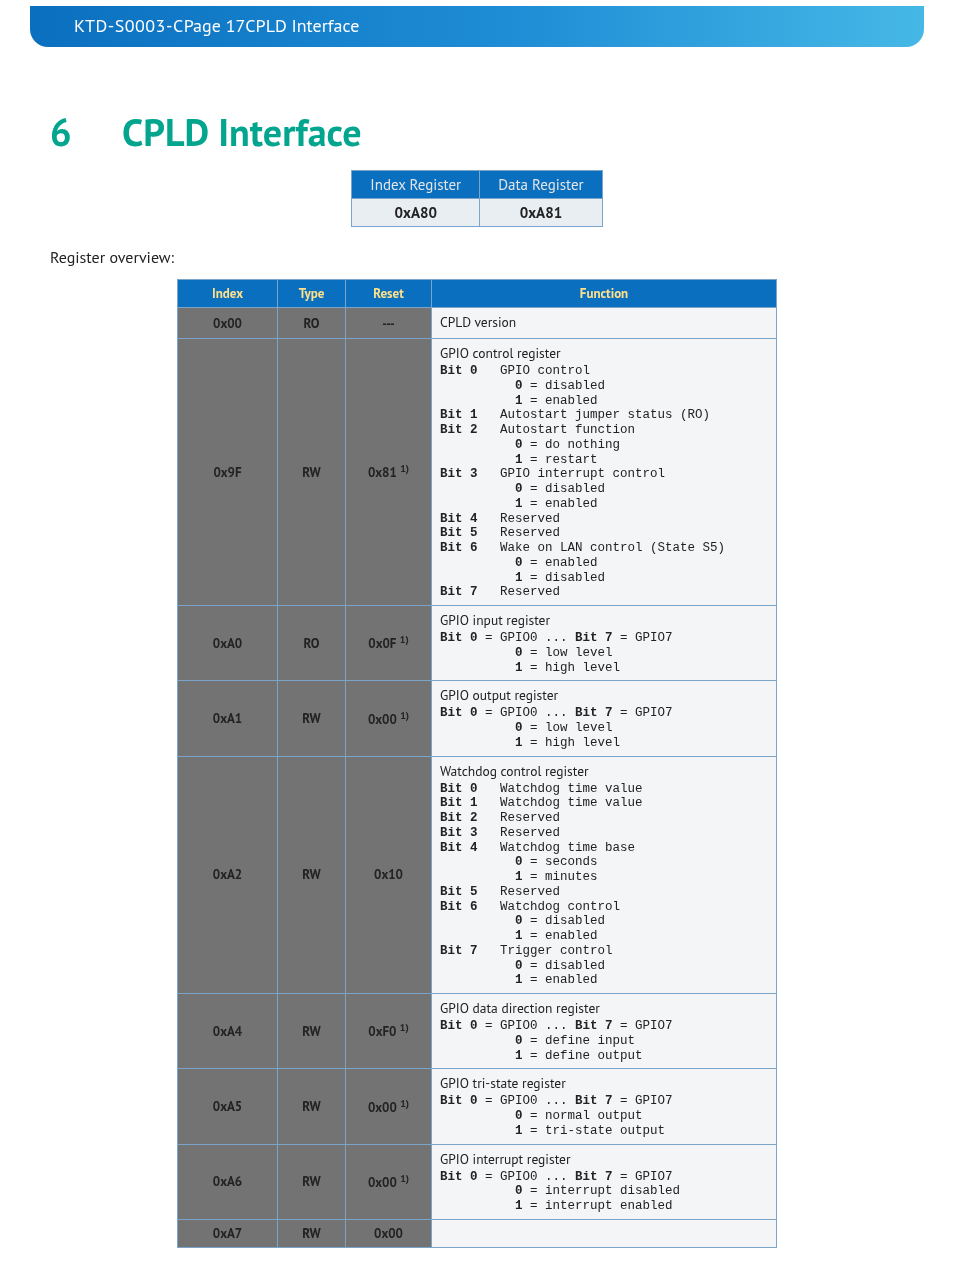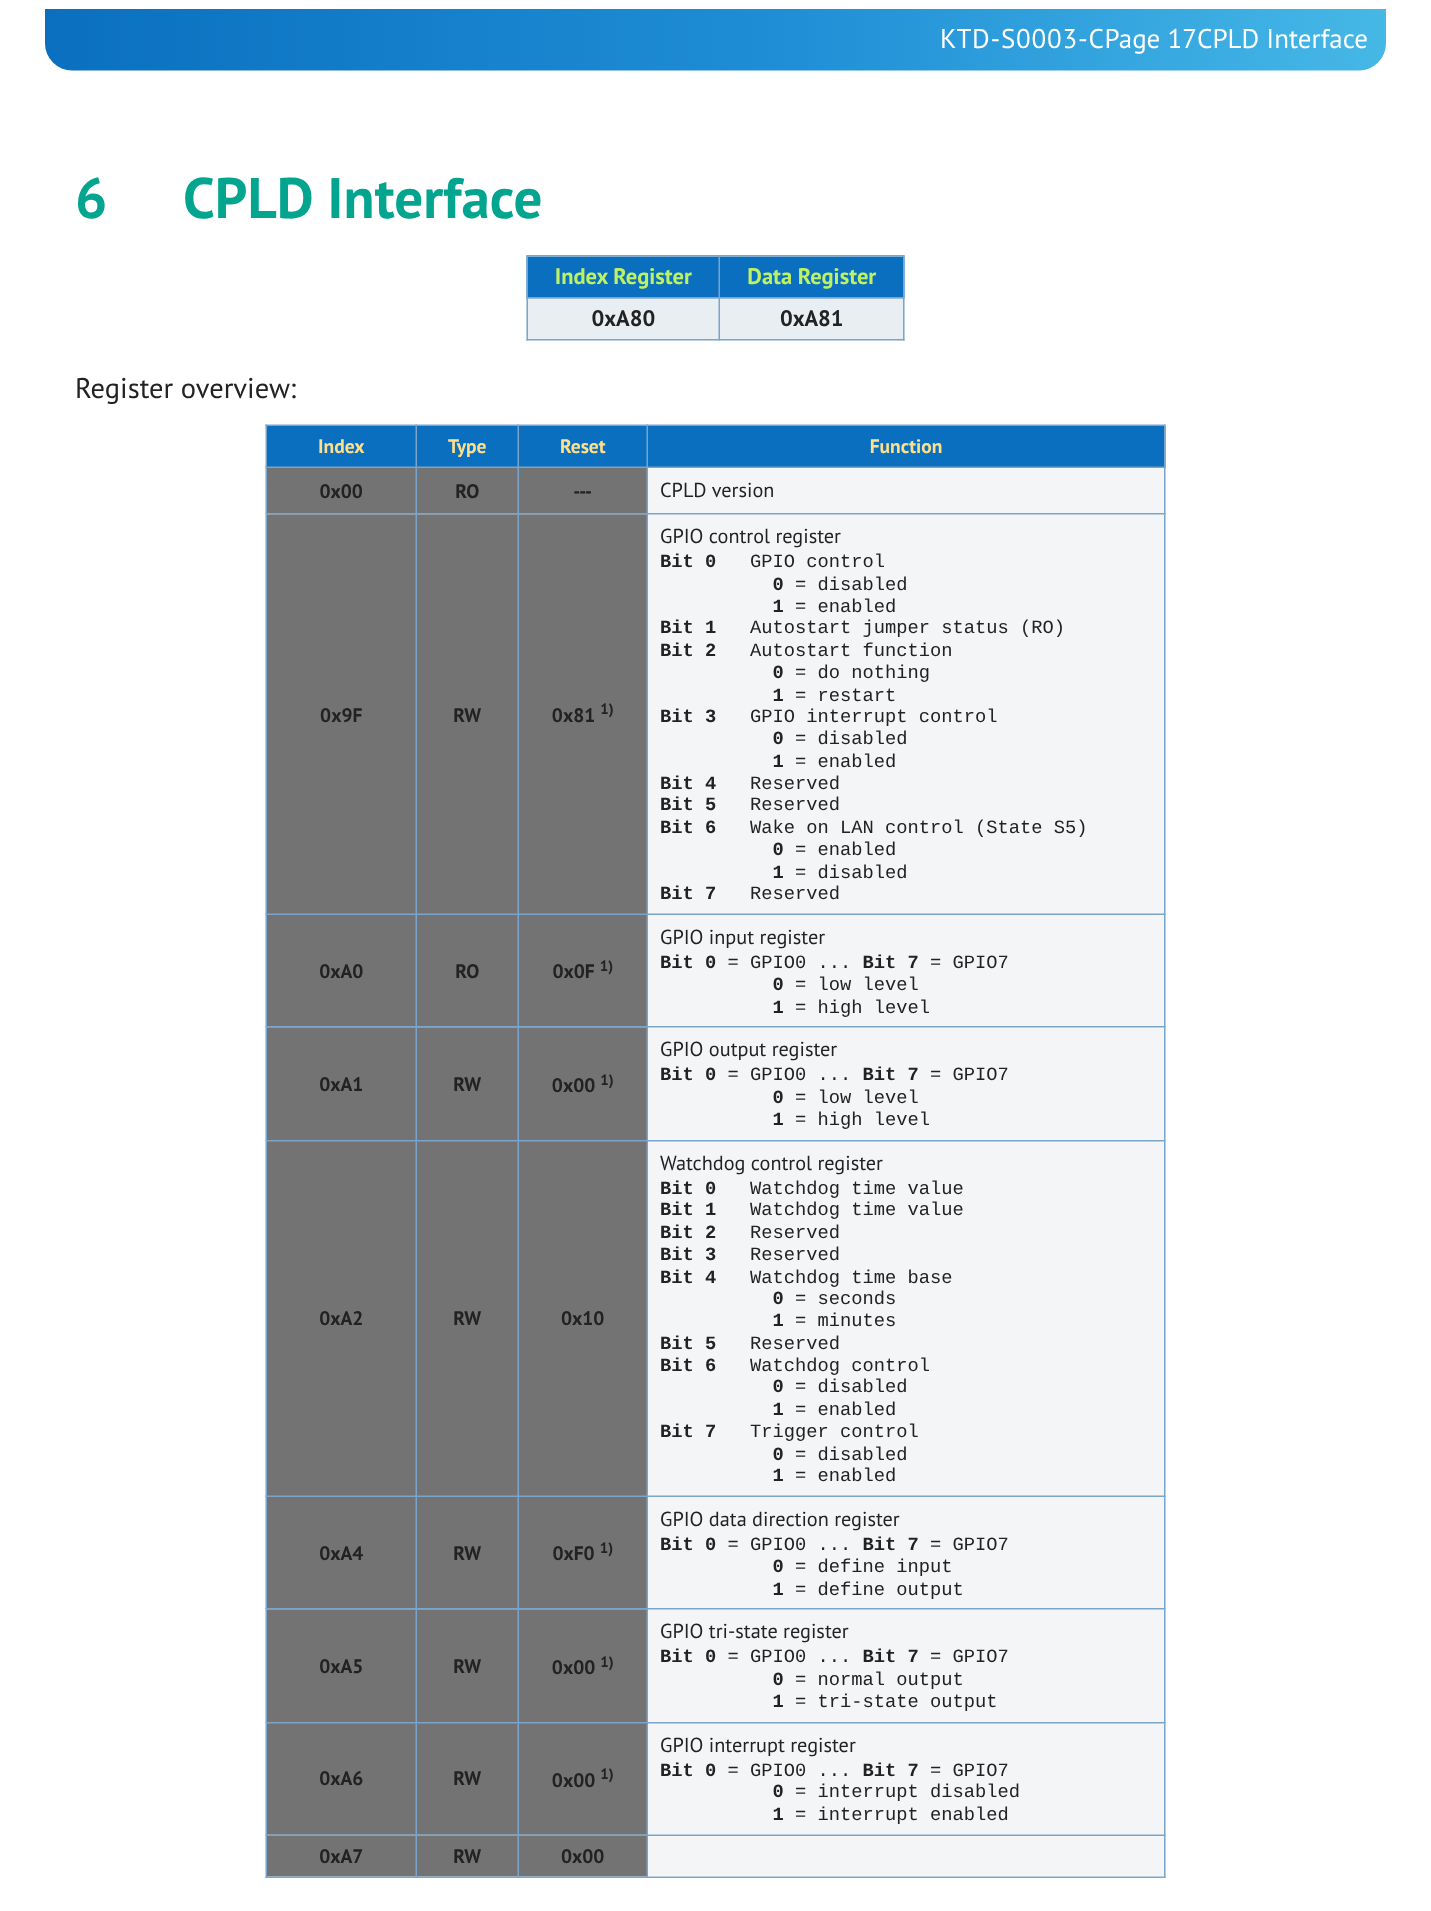--- a/index.html
+++ b/index.html
@@ -8,23 +8,23 @@
     font-family: "Segoe UI", "PT Sans", Arial, sans-serif;
     background: #fff;
     color: #222;
     width: 954px;
   }
   .header-bar {
     margin: 6px 30px 0;
     background: linear-gradient(90deg, #0a6fbf 0%, #1f8ed6 55%, #46b8e6 100%);
     color: #fff;
     display: flex;
-    justify-content: flex-end;
+    justify-content: flex-start;
     align-items: center;
-    padding: 8px 12px 10px;
+    padding: 8px 44px 10px;
     border-radius: 0 0 18px 18px;
     font-size: 18px;
   }
   .header-bar .left { font-weight: 400; letter-spacing: .5px; }
   .header-bar .center { font-weight: 400; }
   .header-bar .right { font-weight: 400; }
   .content {
     padding: 60px 50px 30px;
   }
   h1 {
@@ -46,30 +46,30 @@
     margin: 0 auto;
   }
   table.small th, table.small td {
     border: 1px solid #7aa4c9;
     padding: 4px 18px;
     font-size: 15px;
     text-align: center;
   }
   table.small th {
     background: #0a6fbf;
-    color: #bef264;
-    font-weight: 700;
+    color: #e5e5e5;
+    font-weight: 400;
   }
   table.small td {
     background: #e9eef3;
     font-weight: 700;
     color: #222;
   }
   .overview {
-    font-size: 19px;
+    font-size: 16px;
     margin: 11px 0 12px 0;
   }
   table.big {
     border-collapse: collapse;
     margin: 0 auto;
     width: 600px;
     font-size: 13px;
   }
   table.big th {
     background: #0a6fbf;

